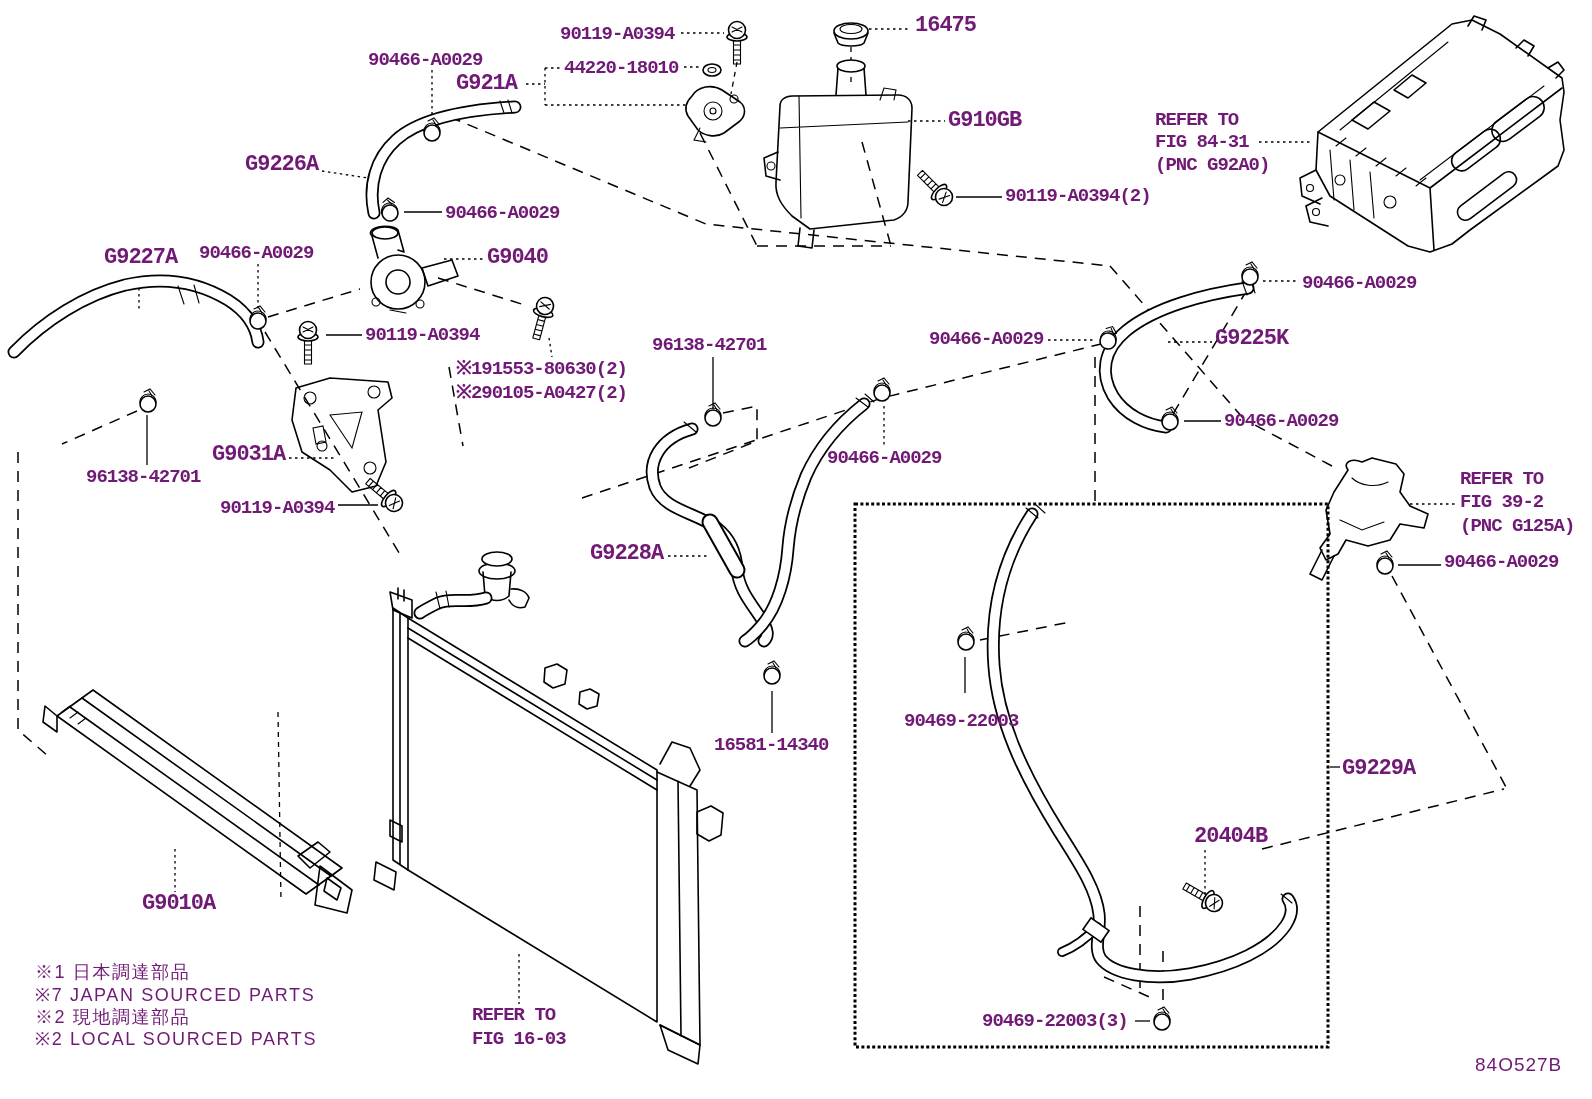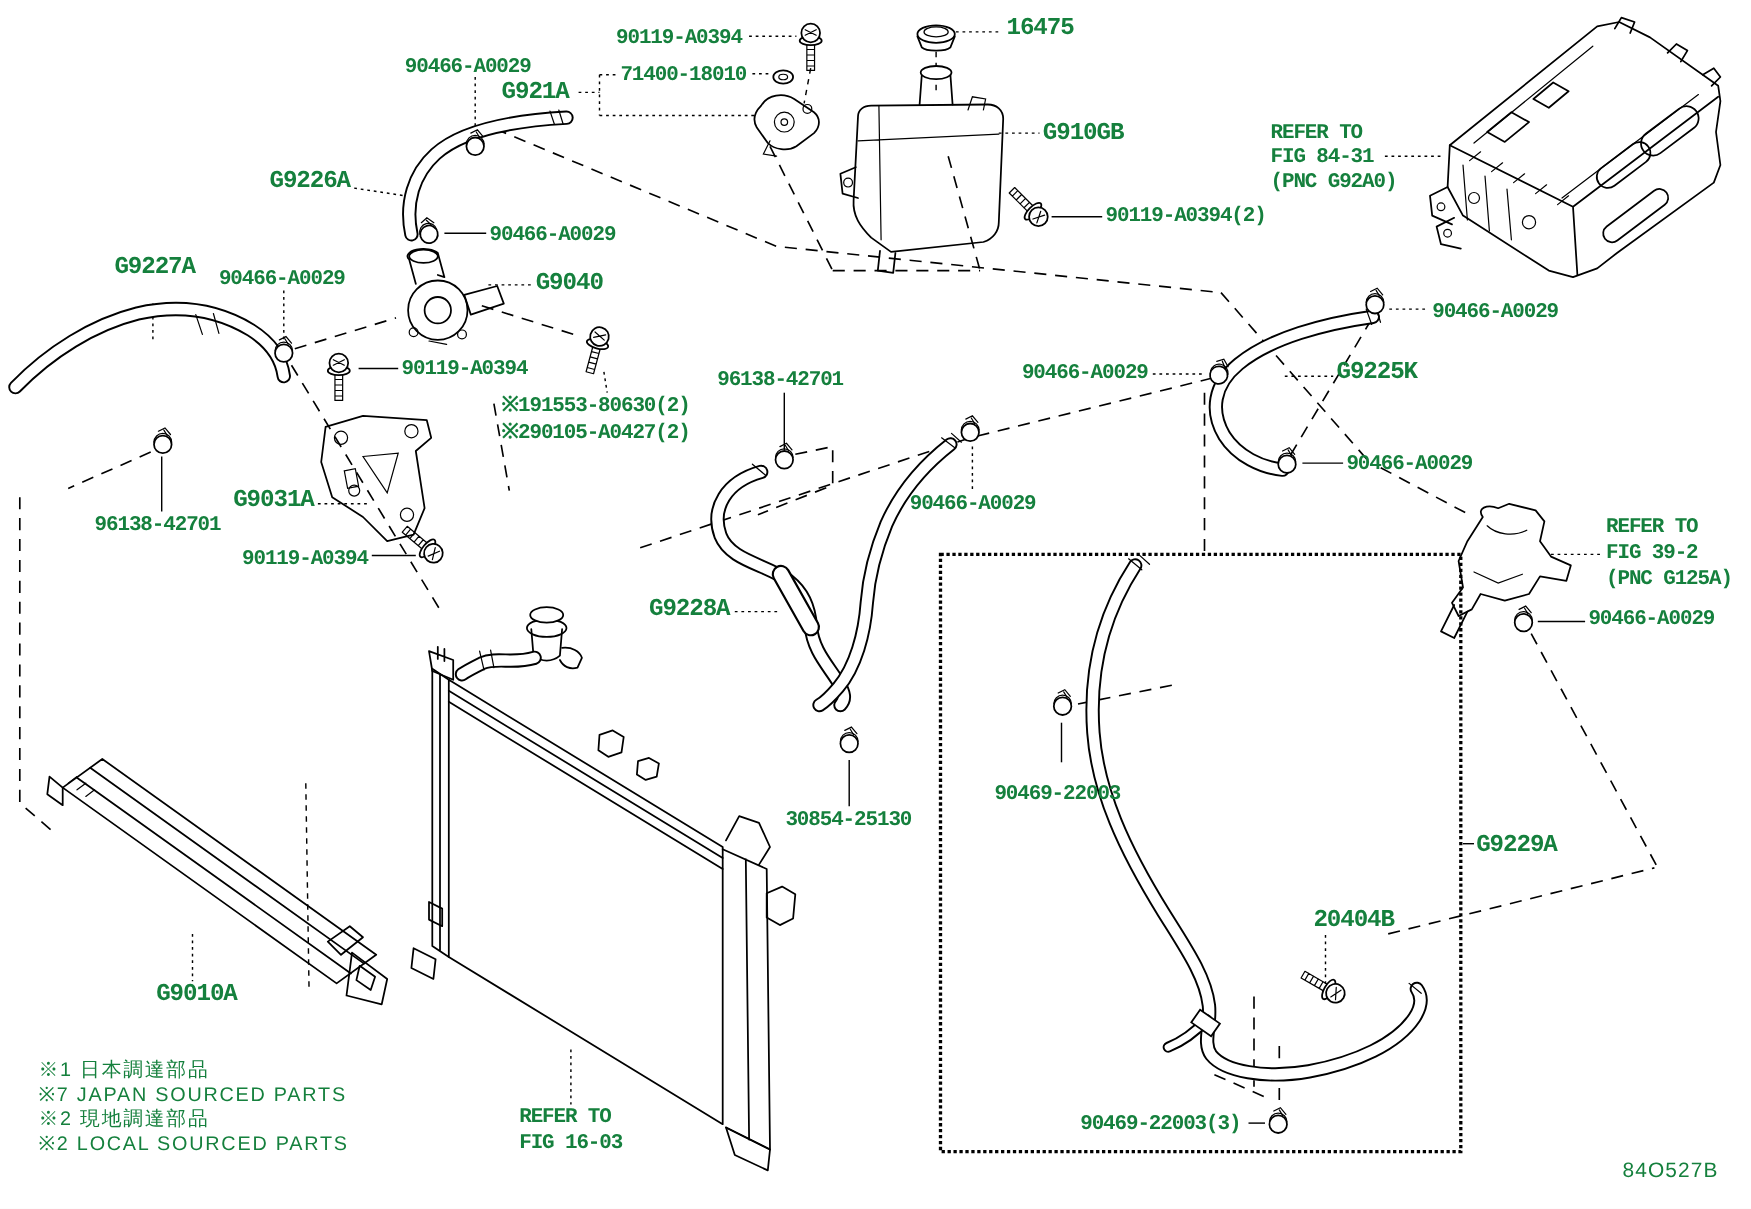--- a/index.html
+++ b/index.html
@@ -1,19 +1,19 @@
 <!DOCTYPE html>
 <html><head>
 <meta charset="utf-8">
 <style>
   html,body{margin:0;padding:0;background:#e8e8e8;}
   .stage{position:relative;width:1592px;height:1099px;background:#ffffff;overflow:hidden;
          font-family:"Liberation Mono",monospace;}
   .art{position:absolute;left:0;top:0;}
-  .lbl{position:absolute;color:#15803d;white-space:pre;line-height:1;}
+  .lbl{position:absolute;color:#701a75;white-space:pre;line-height:1;}
   .num{font-family:"Liberation Mono",monospace;font-weight:700;font-size:19px;letter-spacing:-1px;}
   .big{font-family:"Liberation Mono",monospace;font-weight:700;font-size:22px;letter-spacing:-1px;text-align:center;}
   .note{font-family:"Liberation Sans",sans-serif;font-weight:400;font-size:18px;letter-spacing:1.6px;}
   .code{font-family:"Liberation Sans",sans-serif;font-weight:400;font-size:19px;letter-spacing:1px;}
   svg .s{stroke:#000;fill:none;stroke-width:1.6;stroke-linecap:round;stroke-linejoin:round;}
   svg .t{stroke:#000;fill:none;stroke-width:1.1;stroke-linecap:round;}
   svg .w{fill:#fff;stroke:#000;stroke-width:1.6;}
   svg .dot{stroke:#000;fill:none;stroke-width:1.3;stroke-dasharray:2.5 3.5;}
   svg .sol{stroke:#000;fill:none;stroke-width:1.3;}
   svg .dash{stroke:#000;fill:none;stroke-width:1.5;stroke-dasharray:11 8;}
@@ -256,52 +256,52 @@
     <use href="#bolt" transform="translate(737,30)"></use>
     <use href="#bolt" transform="translate(944,197) rotate(135)"></use>
     <use href="#bolt" transform="translate(308,330)"></use>
     <use href="#bolt" transform="translate(545,306) rotate(15)"></use>
     <use href="#bolt" transform="translate(394,503) rotate(130)"></use>
     <use href="#bolt" transform="translate(1214,903) rotate(120)"></use>
   </svg>
 
   <div class="lbl num" style="left:560px;top:25px">90119-A0394</div>
   <div class="lbl big" style="left:915px;top:15px">16475</div>
-  <div class="lbl num" style="left:564px;top:59px">71400-18010</div>
+  <div class="lbl num" style="left:564px;top:59px">44220-18010</div>
   <div class="lbl big" style="left:456px;top:73px">G921A</div>
   <div class="lbl num" style="left:368px;top:51px">90466-A0029</div>
   <div class="lbl big" style="left:245px;top:154px">G9226A</div>
   <div class="lbl num" style="left:445px;top:204px">90466-A0029</div>
   <div class="lbl big" style="left:948px;top:110px">G910GB</div>
   <div class="lbl num" style="left:1155px;top:111px">REFER TO</div>
   <div class="lbl num" style="left:1155px;top:133px">FIG 84-31</div>
   <div class="lbl num" style="left:1155px;top:156px">(PNC G92A0)</div>
   <div class="lbl num" style="left:1005px;top:187px">90119-A0394(2)</div>
   <div class="lbl num" style="left:1302px;top:274px">90466-A0029</div>
-  <div class="lbl big" style="left:104px;top:232px">G9227A</div>
+  <div class="lbl big" style="left:104px;top:247px">G9227A</div>
   <div class="lbl num" style="left:199px;top:244px">90466-A0029</div>
   <div class="lbl big" style="left:487px;top:247px">G9040</div>
   <div class="lbl num" style="left:365px;top:326px">90119-A0394</div>
   <div class="lbl num" style="left:652px;top:336px">96138-42701</div>
   <div class="lbl num" style="left:456px;top:360px">※191553-80630(2)</div>
   <div class="lbl num" style="left:456px;top:384px">※290105-A0427(2)</div>
   <div class="lbl num" style="left:929px;top:330px">90466-A0029</div>
   <div class="lbl big" style="left:1215px;top:328px">G9225K</div>
   <div class="lbl num" style="left:1224px;top:412px">90466-A0029</div>
   <div class="lbl num" style="left:86px;top:468px">96138-42701</div>
   <div class="lbl big" style="left:212px;top:444px">G9031A</div>
   <div class="lbl num" style="left:220px;top:499px">90119-A0394</div>
   <div class="lbl num" style="left:1460px;top:470px">REFER TO</div>
   <div class="lbl num" style="left:1460px;top:493px">FIG 39-2</div>
   <div class="lbl num" style="left:1460px;top:517px">(PNC G125A)</div>
   <div class="lbl num" style="left:1444px;top:553px">90466-A0029</div>
   <div class="lbl big" style="left:590px;top:543px">G9228A</div>
   <div class="lbl num" style="left:827px;top:449px">90466-A0029</div>
   <div class="lbl num" style="left:904px;top:712px">90469-22003</div>
-  <div class="lbl num" style="left:714px;top:736px">30854-25130</div>
+  <div class="lbl num" style="left:714px;top:736px">16581-14340</div>
   <div class="lbl big" style="left:1342px;top:758px">G9229A</div>
   <div class="lbl big" style="left:1194px;top:826px">20404B</div>
   <div class="lbl big" style="left:142px;top:893px">G9010A</div>
   <div class="lbl num" style="left:472px;top:1006px">REFER TO</div>
   <div class="lbl num" style="left:472px;top:1030px">FIG 16-03</div>
   <div class="lbl num" style="left:982px;top:1012px">90469-22003(3)</div>
   <div class="lbl note" style="left:35px;top:963px">※1 日本調達部品</div>
   <div class="lbl note" style="left:35px;top:986px">※7 JAPAN SOURCED PARTS</div>
   <div class="lbl note" style="left:35px;top:1008px">※2 現地調達部品</div>
   <div class="lbl note" style="left:35px;top:1030px">※2 LOCAL SOURCED PARTS</div>

